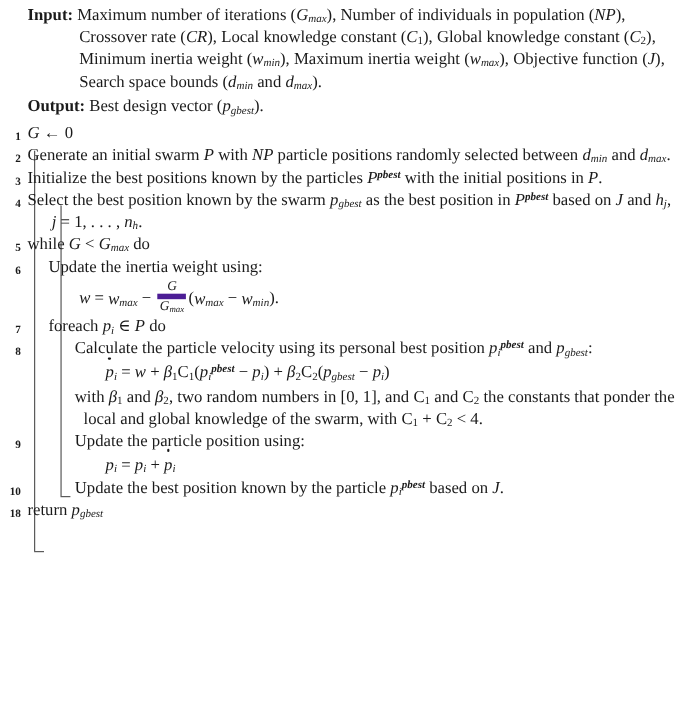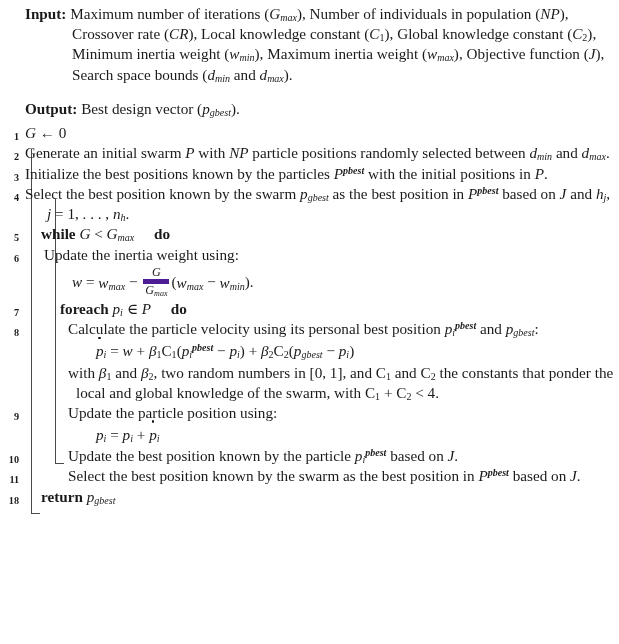--- a/index.html
+++ b/index.html
@@ -26,21 +26,21 @@
   
   .io-block {
     padding-top: 4px;
   }
   .io-row {
     display: block;
     padding-left: 72px;
     text-indent: -47px;
     margin-bottom: 0px;
   }
-  .io-row.out { margin-top: 14px; }
+  .io-row.out { margin-top: 2px; }
   .io-key {
     font-weight: bold;
   }
 
   
   .lines {
     position: relative;
     margin-top: 4px;
   }
   .ln {
@@ -68,21 +68,21 @@
   
   .txt {
     display: block;
     padding-left: 22px;
     text-indent: -22px;
   }
   .txt.noind { padding-left: 0; text-indent: 0; }
   .ind1 { padding-left: 25px; }
   .ind2 { padding-left: 49px; }
 
-  .kw { font-weight: bold; margin-left: 16px; }
+  .kw { font-weight: normal; }
 
   
   i, .mi {
     font-style: italic;
     font-family: "Liberation Serif", "DejaVu Serif", serif;
   }
   .mup { font-style: normal; }
   sub {
     font-size: 0.66em;
     vertical-align: -0.22em;
@@ -253,26 +253,20 @@
       </div>
     </div>
 
     <div class="ln">
       <div class="num">10</div>
       <div class="body ind2">
         <span class="txt noind">Update the best position known by the particle <i>p<sub>i</sub><sup>pbest</sup></i> based on <i>J</i>.</span>
       </div>
     </div>
 
-    <div class="ln">
-      <div class="num">11</div>
-      <div class="body ind2">
-        <span class="txt">Select the best position known by the swarm as the best position in <i>P<sup>pbest</sup></i> based on <i>J</i>.</span>
-      </div>
-    </div>
 
 
     <div class="ln">
       <div class="num">18</div>
       <div class="body">
         <span class="txt noind"><span class="kw">return</span> <i>p<sub>gbest</sub></i></span>
       </div>
     </div>
 
   </div>

